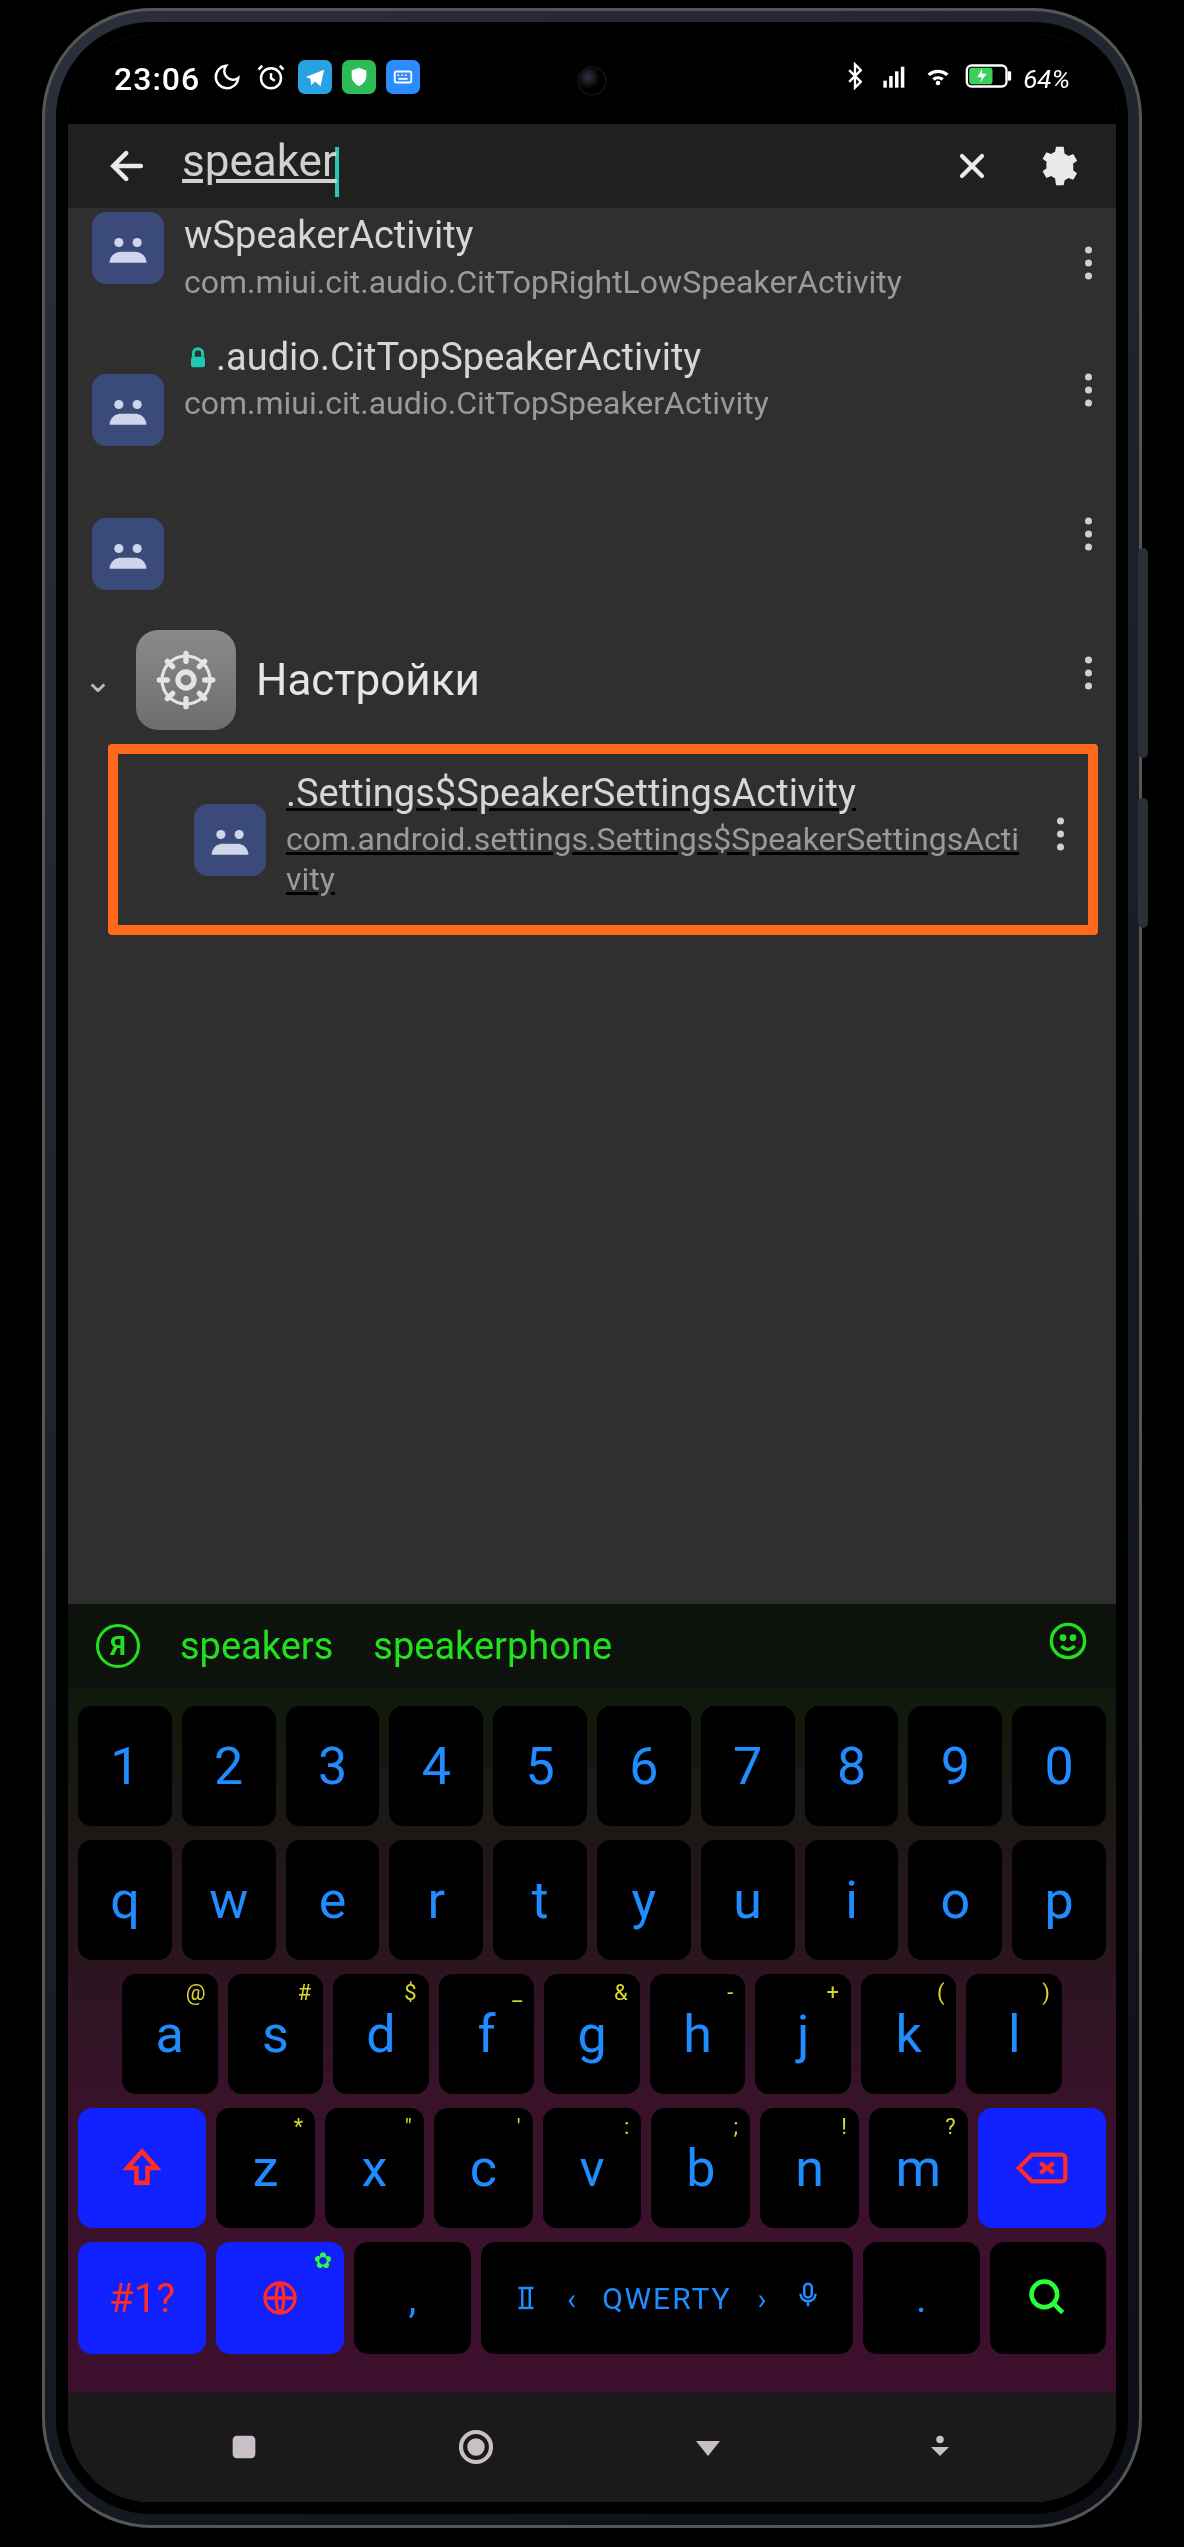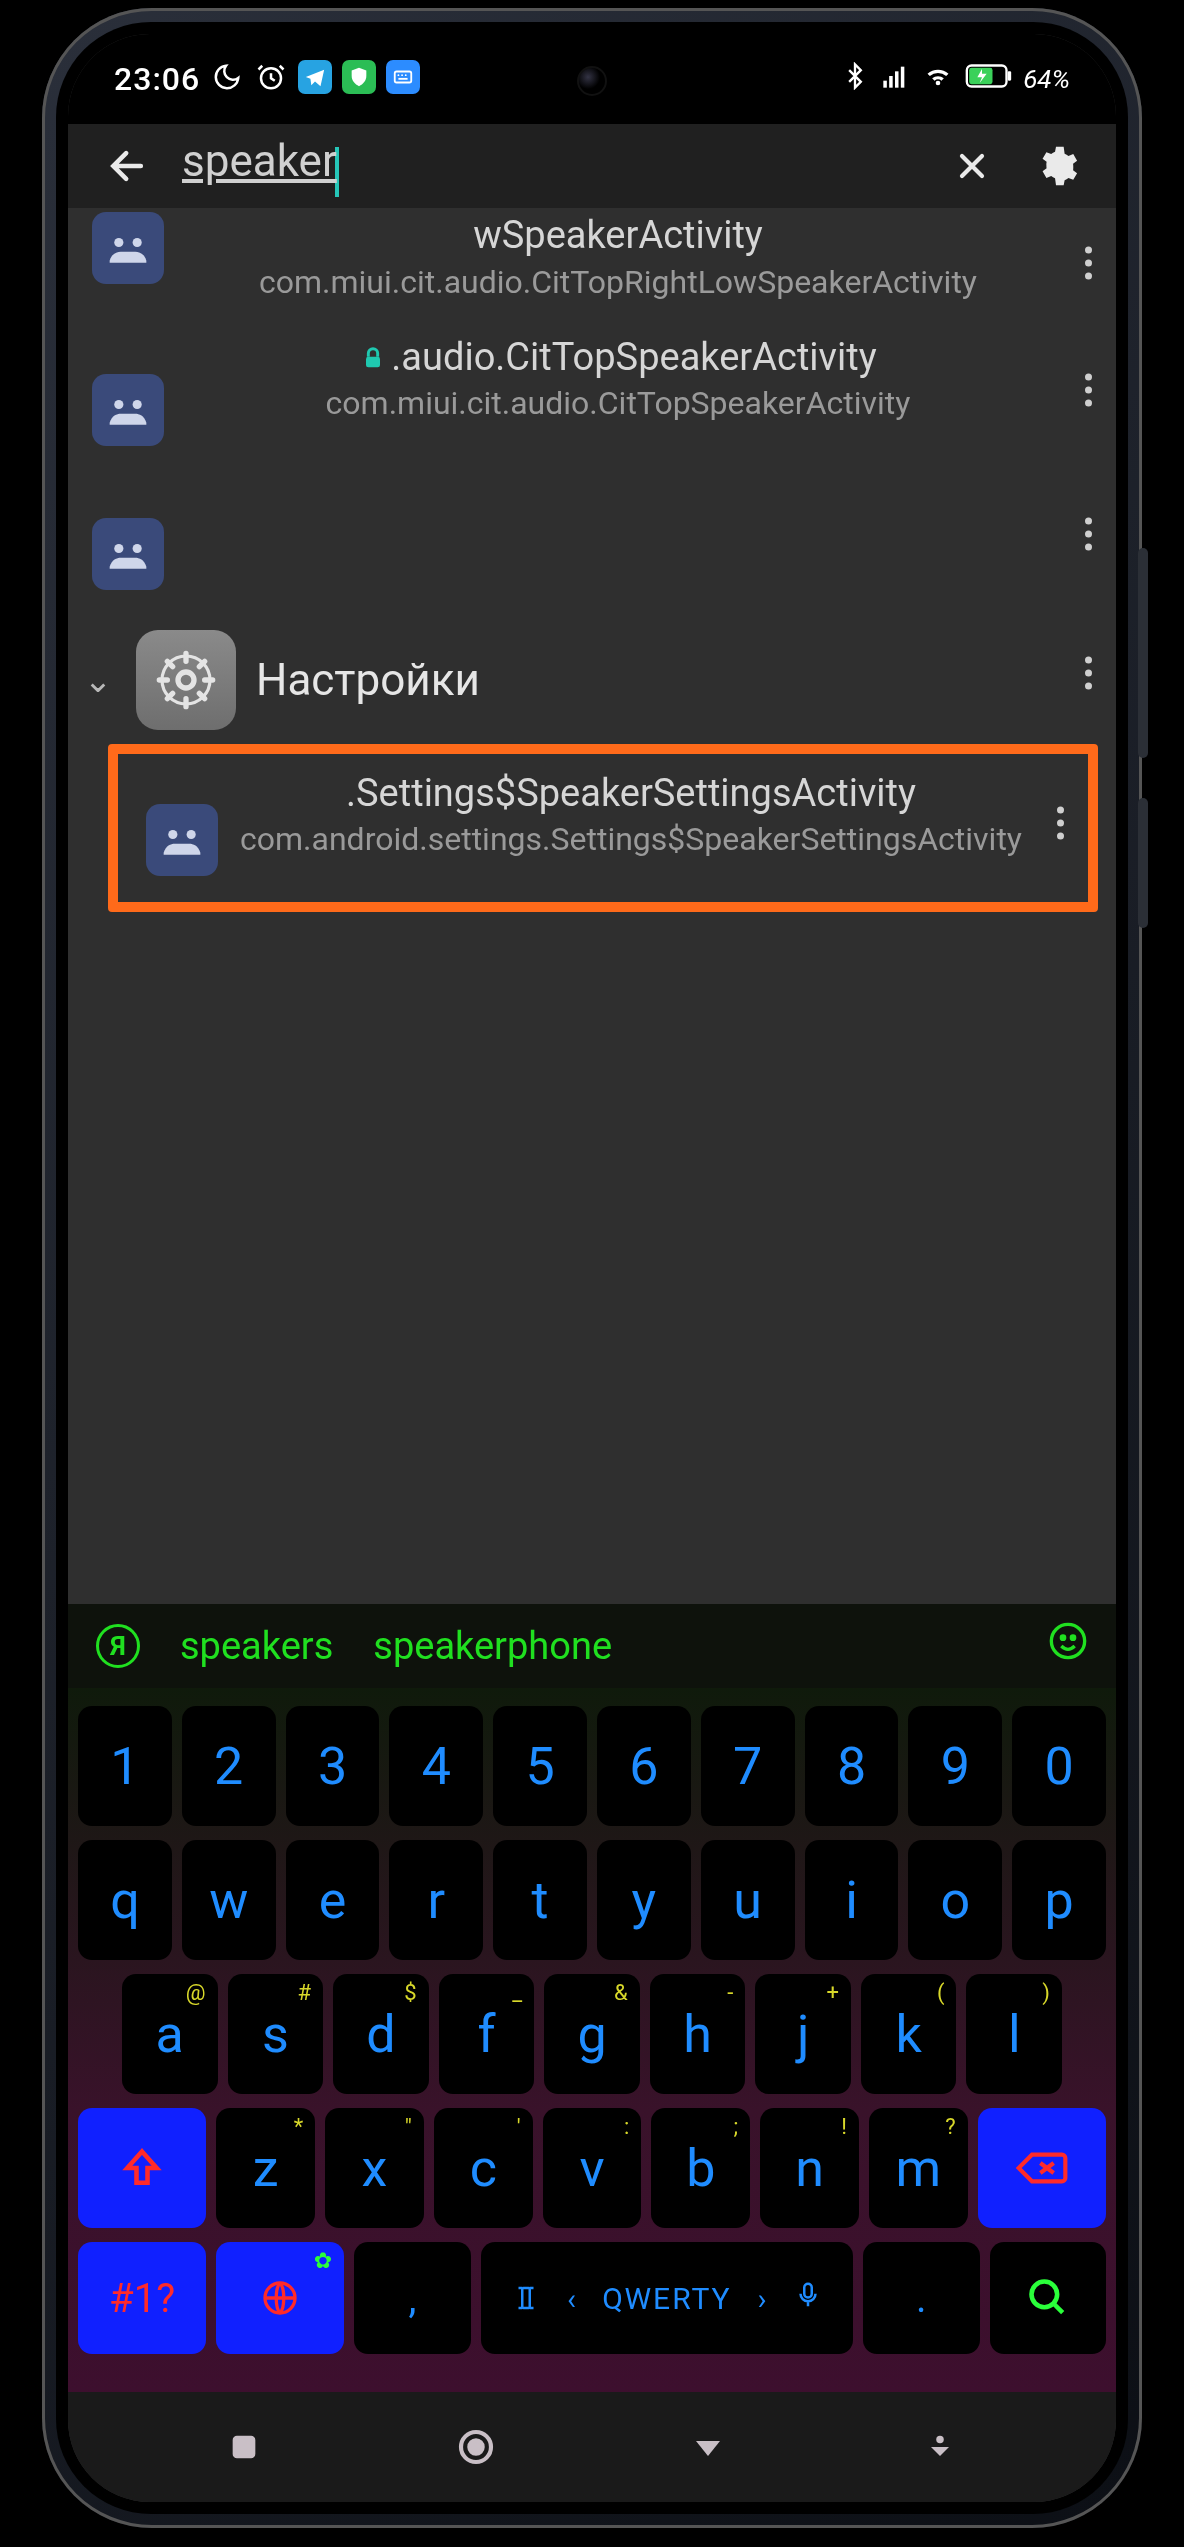--- a/index.html
+++ b/index.html
@@ -62,21 +62,21 @@
   }
   .cursor {
     display:inline-block; width:4px; height:50px; background:#26c6b8;
     vertical-align: middle; margin-left:-2px;
   }
 
   
   .results { flex: 1; overflow: hidden; background:#2f2f2f; }
   .result-item {
     display: flex; align-items: flex-start; gap: 20px;
-    padding: 16px 24px 16px 24px; position: relative; text-align: center;
+    padding: 16px 24px 16px 24px; position: relative;
   }
   .result-icon {
     width: 72px; height: 72px; border-radius: 14px;
     background: #3a4a7a; display:flex;align-items:center;justify-content:center;
     flex-shrink: 0; margin-top: 40px;
   }
   .result-icon.first { margin-top: 0; }
   .result-icon svg { width: 44px; height: 30px; }
   .result-body { flex: 1; min-width: 0; padding-right: 40px; }
   .result-title { font-size: 38px; color: #d6d6d6; line-height: 1.25; word-break: break-all; }
@@ -94,21 +94,21 @@
     width: 100px; height: 100px; border-radius: 22px;
     background: linear-gradient(#8a8a8a,#6e6e6e);
     display:flex;align-items:center;justify-content:center;
   }
   .group-title { font-size: 44px; color:#e6e6e6; flex:1; }
 
   .highlight {
     border: 10px solid #ff6a1a; border-radius: 4px;
     margin: 4px 18px 0 40px; padding-bottom: 10px;
   }
-  .highlight .result-item { padding-left: 28px; }
+  .highlight .result-item { padding-left: 76px; text-decoration: underline; }
   .highlight .result-icon { margin-top: 34px; }
 
   
   .suggest-bar {
     height: 84px; display:flex; align-items:center; gap: 40px;
     padding: 0 28px; background:#0e120c;
   }
   .ya-badge {
     width:44px;height:44px;border-radius:50%;border:3px solid #20e020;
     color:#20e020;display:flex;align-items:center;justify-content:center;

